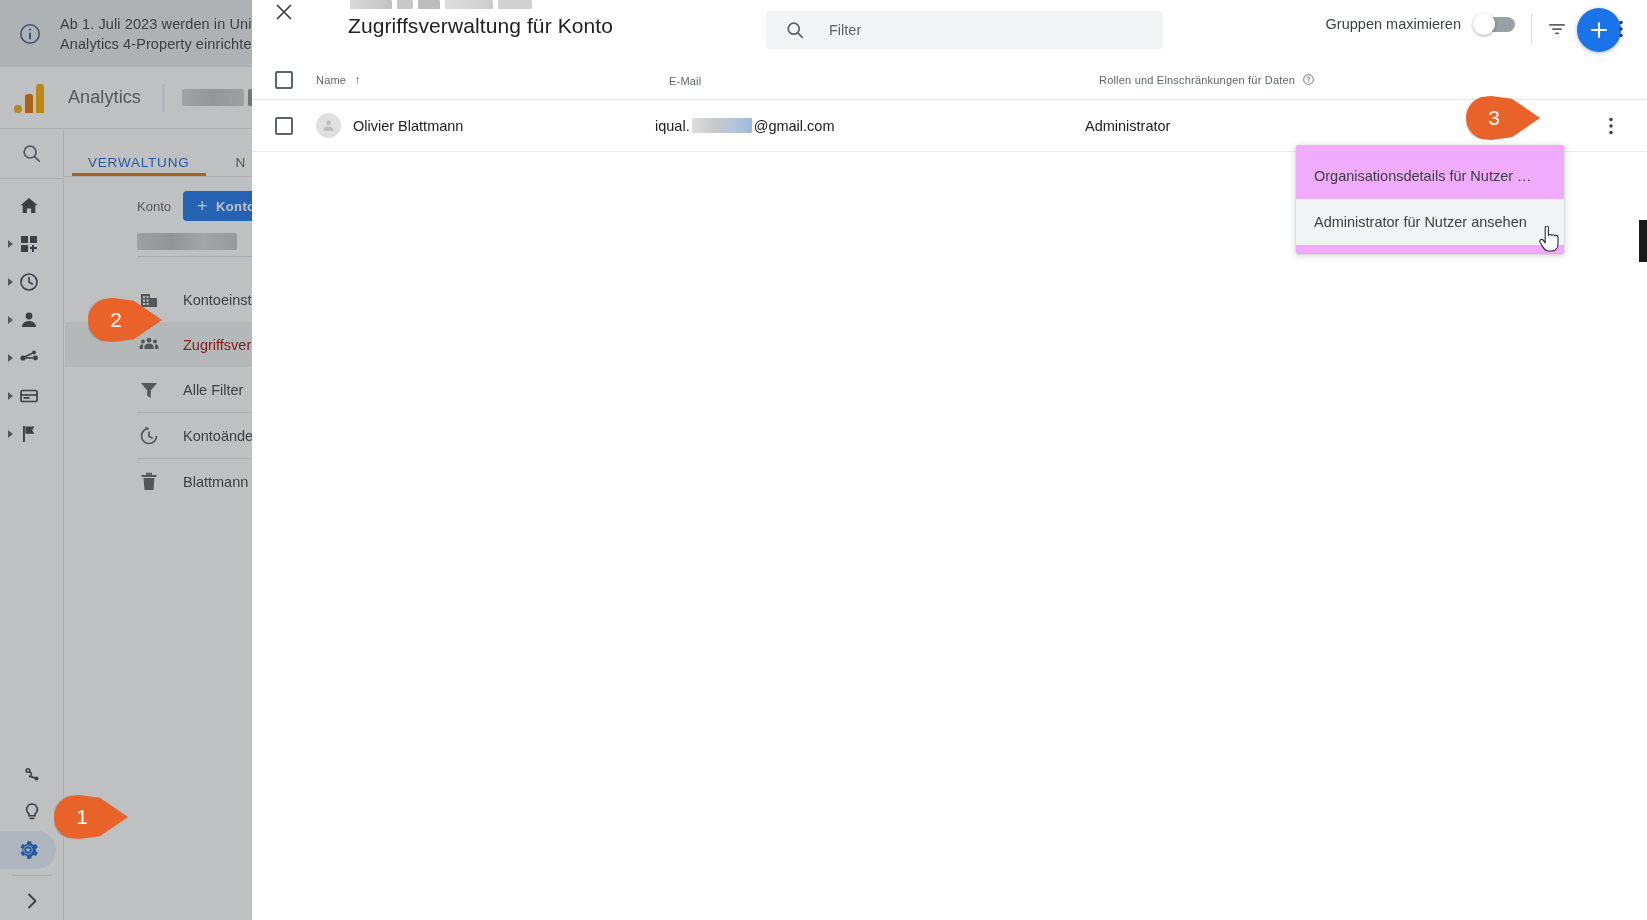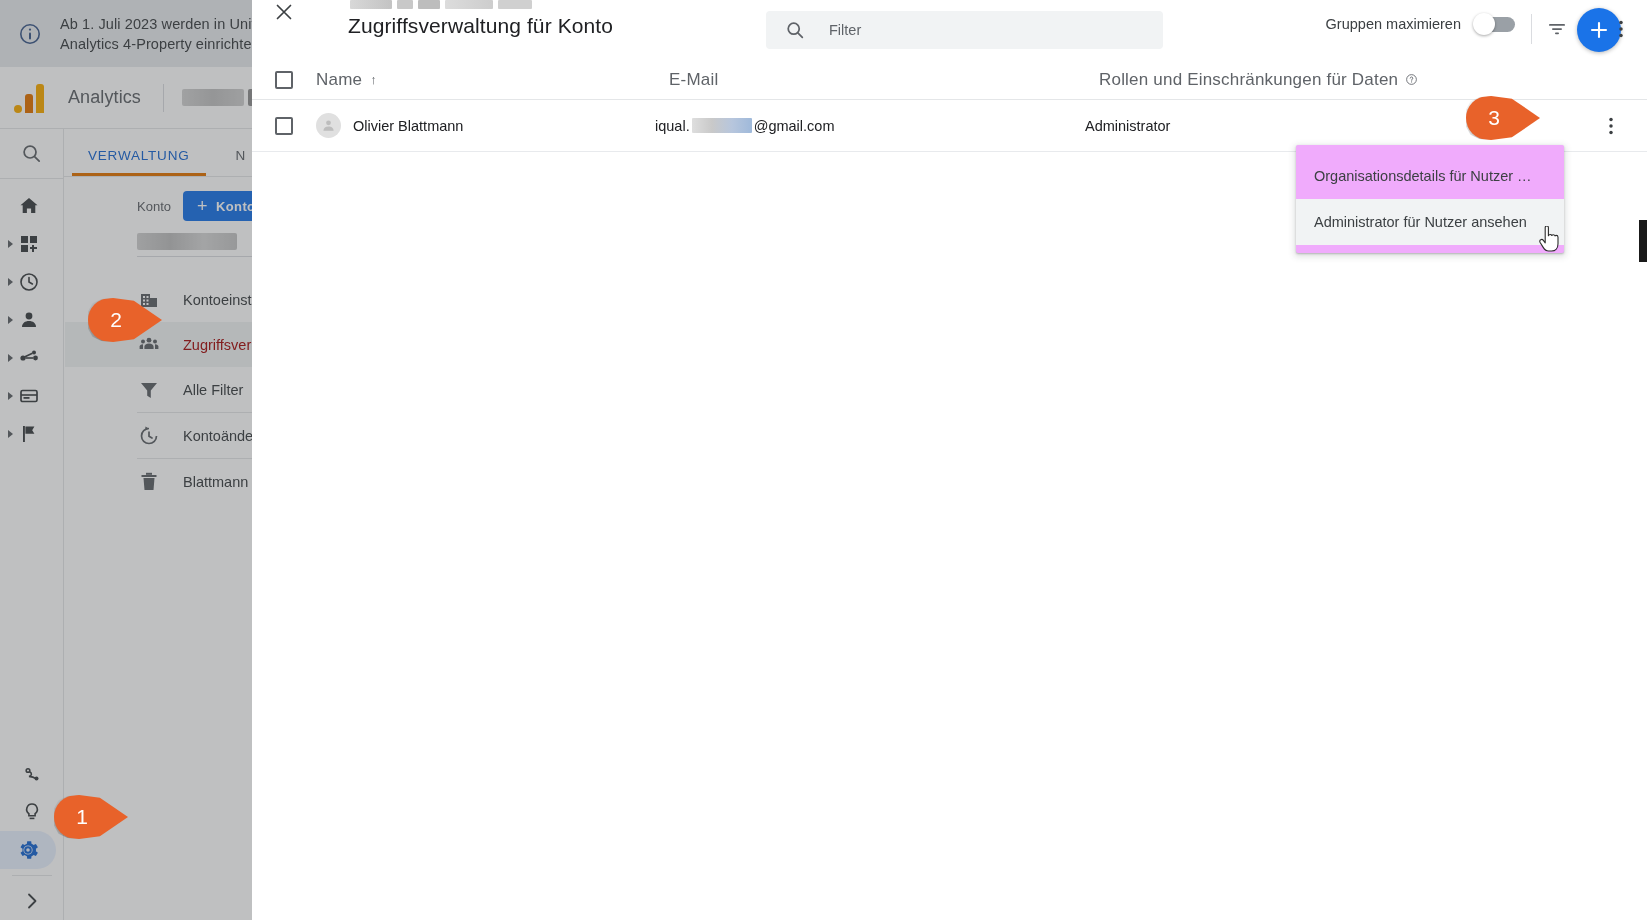--- a/index.html
+++ b/index.html
@@ -55,21 +55,21 @@
   .blur-chip.b3 { width: 40px; background: linear-gradient(90deg,#bdbdbd,#d4d4d4); margin-left: 4px; }
 
   
   .tabstrip {
     position: absolute; left: 0; top: 129px; width: 1647px; height: 48px;
     background: #fff; border-bottom: 1px solid #e4e6e8;
     display: flex; align-items: flex-end;
   }
   .tab {
     font-size: 13.5px; letter-spacing: .8px; color: #1967d2;
-    padding: 0 16px 13px 16px; margin-left: 72px; position: relative;
+    padding: 0 16px 6px 16px; margin-left: 72px; position: relative;
   }
   .tab.active::after {
     content: ""; position: absolute; left: 0; right: 0; bottom: 0;
     height: 3px; background: #e37400;
   }
   .tab.inactive { color: #5f6368; margin-left: 14px; }
 
   
   .rail {
     position: absolute; left: 0; top: 129px; width: 64px; height: 791px;
@@ -183,21 +183,21 @@
   .tbl-head {
     height: 40px; display: flex; align-items: center;
     border-bottom: 1px solid #e4e6e8;
   }
   .cb {
     width: 18px; height: 18px; border: 2px solid #5f6368; border-radius: 2px;
     flex: none;
   }
   .col-mail { width: 430px; }
   .col-role { flex: 1; }
-  .th { font-size: 17px; color: #5f6368; letter-spacing: .2px; }
+  .th { font-size: 11px; color: #5f6368; letter-spacing: .2px; }
   .sort-arrow { margin-left: 8px; font-size: 13px; color: #5f6368; }
 
   .tbl-row {
     height: 52px; display: flex; align-items: center;
     border-bottom: 1px solid #e8eaed; position: relative;
   }
   .avatar {
     width: 25px; height: 25px; border-radius: 50%; background: #e0e0e0;
     margin-left: 14px; margin-right: 12px; flex: none;
     display: flex; align-items: center; justify-content: center;

